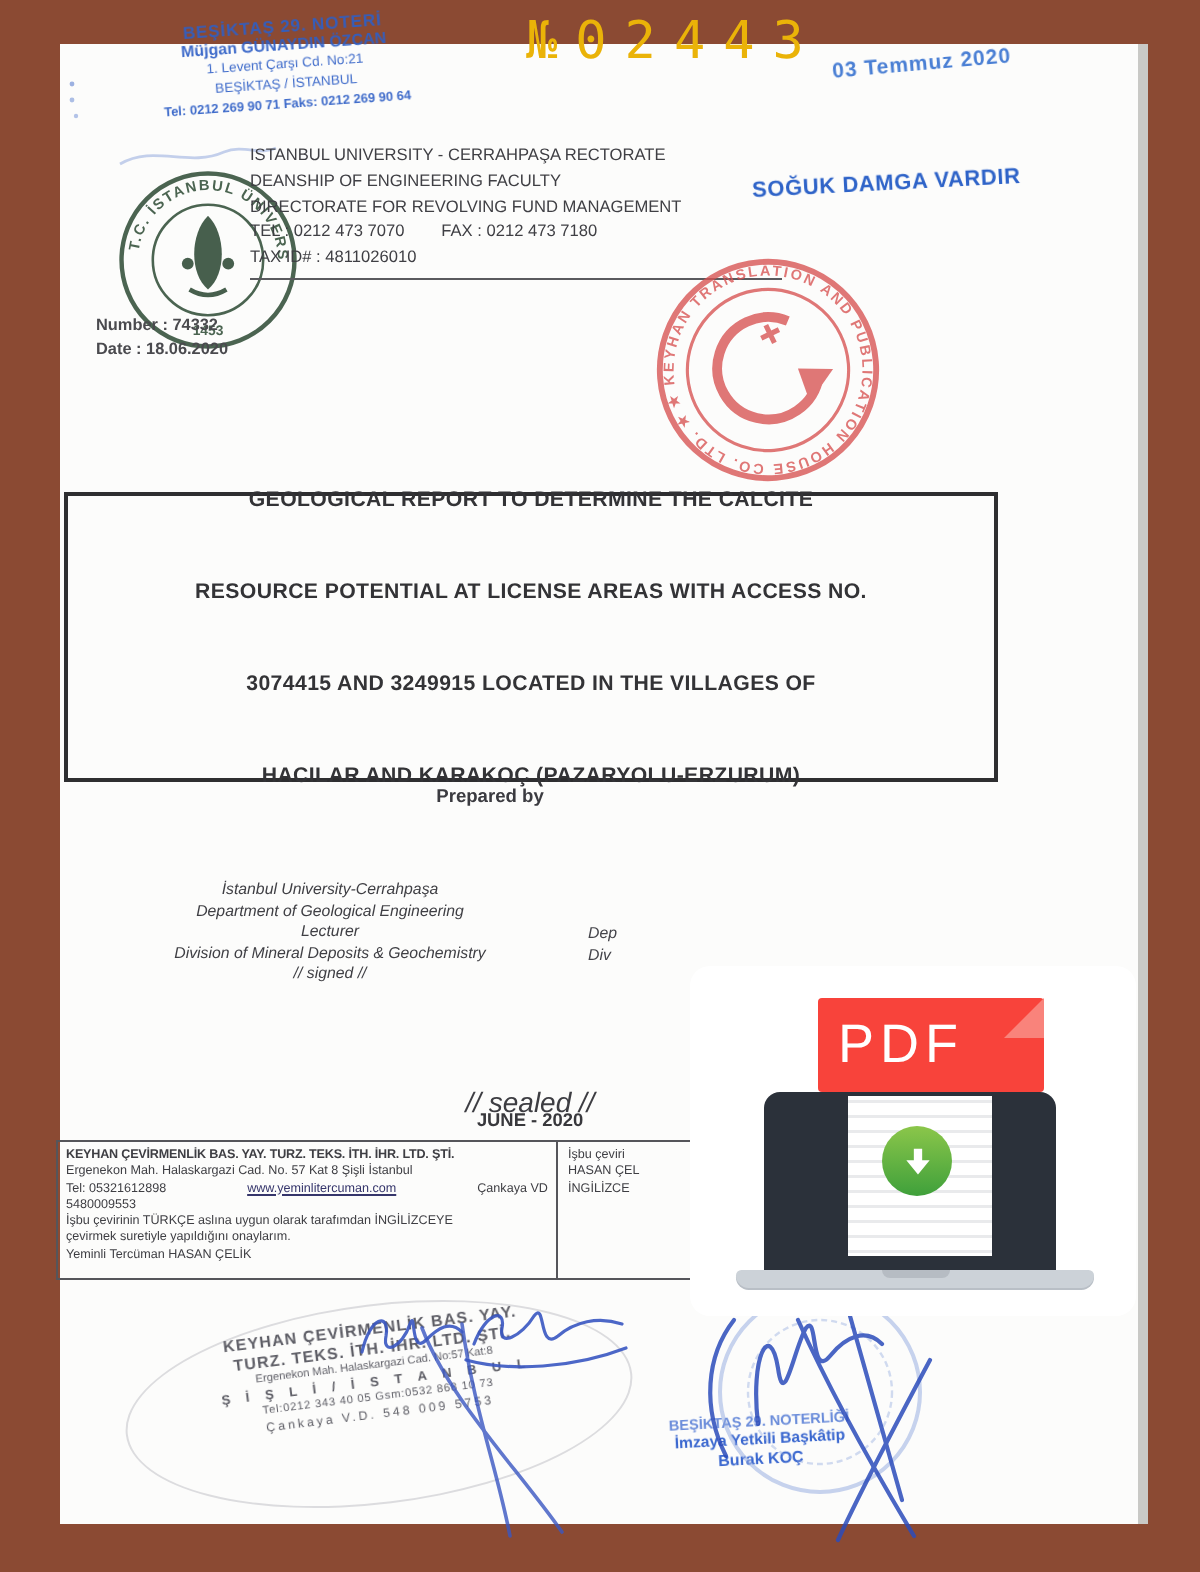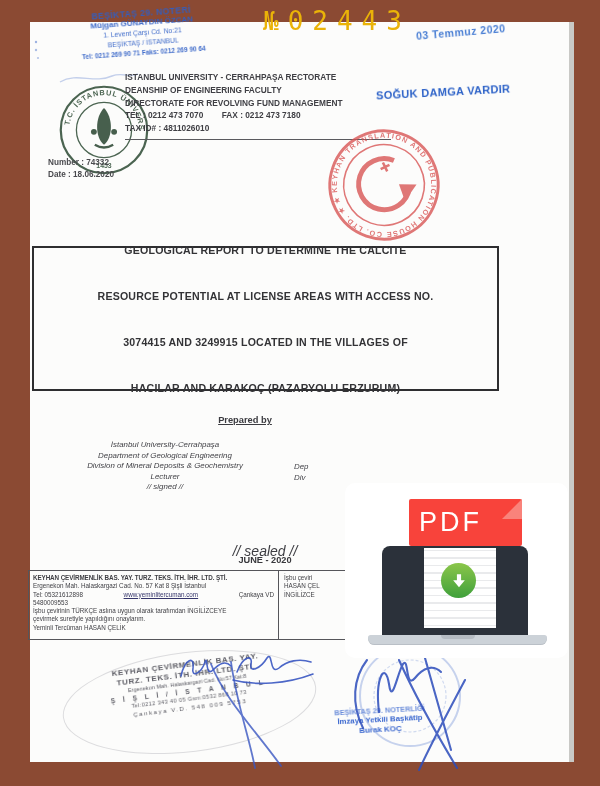--- a/index.html
+++ b/index.html
@@ -17,35 +17,35 @@
               font-size:8px;font-weight:bold;line-height:10px;opacity:.92;}
   .notary-top .l0{font-size:8.6px;letter-spacing:.4px;}
   .serial{left:263px;top:6px;font-family:"DejaVu Sans Mono","DejaVu Sans",monospace;
           font-size:26px;font-weight:500;letter-spacing:9px;color:#eab308;filter:blur(.2px);}
   .datestamp{left:416px;top:26px;font-size:10.5px;font-weight:bold;color:#4a7fd4;
              transform:rotate(-5deg);filter:blur(.35px);letter-spacing:.5px;}
   .coldseal{left:376px;top:86px;font-size:11px;font-weight:bold;color:#2e63c8;
             transform:rotate(-3deg);filter:blur(.35px);letter-spacing:.3px;}
 
   
-  .letterhead{left:125px;top:71px;width:280px;color:#3f3f44;font-weight:bold;
+  .letterhead{left:125px;top:71px;width:280px;color:#3f3f44;font-weight:normal;
               font-size:8.3px;line-height:12.8px;filter:blur(.2px);}
   .lh-rule{left:125px;top:139px;width:266px;height:0;border-top:1px solid #5a5a5e;}
   .refblock{left:48px;top:157px;font-size:8.2px;font-weight:bold;color:#4a4a4e;
             line-height:11.5px;filter:blur(.25px);}
 
   
   .titlebox{left:32px;top:246px;width:467px;height:145px;border:2px solid #2e2e30;
             display:flex;flex-direction:column;justify-content:center;gap:16px;
             padding:6px 14px;}
   .titlebox div{font-size:10.6px;font-weight:bold;color:#333336;text-align:center;
                 line-height:30px;letter-spacing:.2px;filter:blur(.15px);}
 
-  .preparedby{left:185px;top:415px;width:120px;text-align:center;font-size:9.3px;
-              font-weight:bold;text-decoration:underline;color:#3b3b40;filter:blur(.15px);}
+  .preparedby{left:185px;top:393px;width:120px;text-align:center;font-size:9.3px;
+              font-weight:bold;color:#3b3b40;filter:blur(.15px);}
   .authors{left:45px;top:440px;width:240px;text-align:center;color:#3f3f44;}
   .authors .nm{font-size:8.8px;font-weight:bold;line-height:11px;filter:blur(.2px);}
   .authors .it{font-size:7.9px;font-style:italic;line-height:10.6px;filter:blur(.2px);}
   .auth-right{left:294px;top:461px;font-size:7.9px;font-style:italic;color:#44444a;
               line-height:11px;filter:blur(.25px);}
 
   .sealed{left:205px;top:543px;width:120px;text-align:center;font-size:14px;
           font-style:italic;color:#3d3d42;filter:blur(.15px);}
   .issue{left:205px;top:555px;width:120px;text-align:center;font-size:9.2px;
          font-weight:bold;color:#38383c;filter:blur(.15px);}
@@ -177,22 +177,22 @@
     <div>GEOLOGICAL REPORT TO DETERMINE THE CALCITE</div>
     <div>RESOURCE POTENTIAL AT LICENSE AREAS WITH ACCESS NO.</div>
     <div>3074415 AND 3249915 LOCATED IN THE VILLAGES OF</div>
     <div>HACILAR AND KARAKOÇ (PAZARYOLU-ERZURUM)</div>
   </div>
 
   <div class="abs preparedby">Prepared by</div>
   <div class="abs authors">
     <div class="it">İstanbul University-Cerrahpaşa</div>
     <div class="it">Department of Geological Engineering</div>
+    <div class="it">Lecturer</div>
     <div class="it">Division of Mineral Deposits &amp; Geochemistry</div>
-    <div class="it">Lecturer</div>
     <div class="it">// signed //</div>
   </div>
   <div class="abs auth-right">
     <div>Dep</div>
     <div>Div</div>
   </div>
 
   <div class="abs sealed">// sealed //</div>
   <div class="abs issue">JUNE - 2020</div>
 

